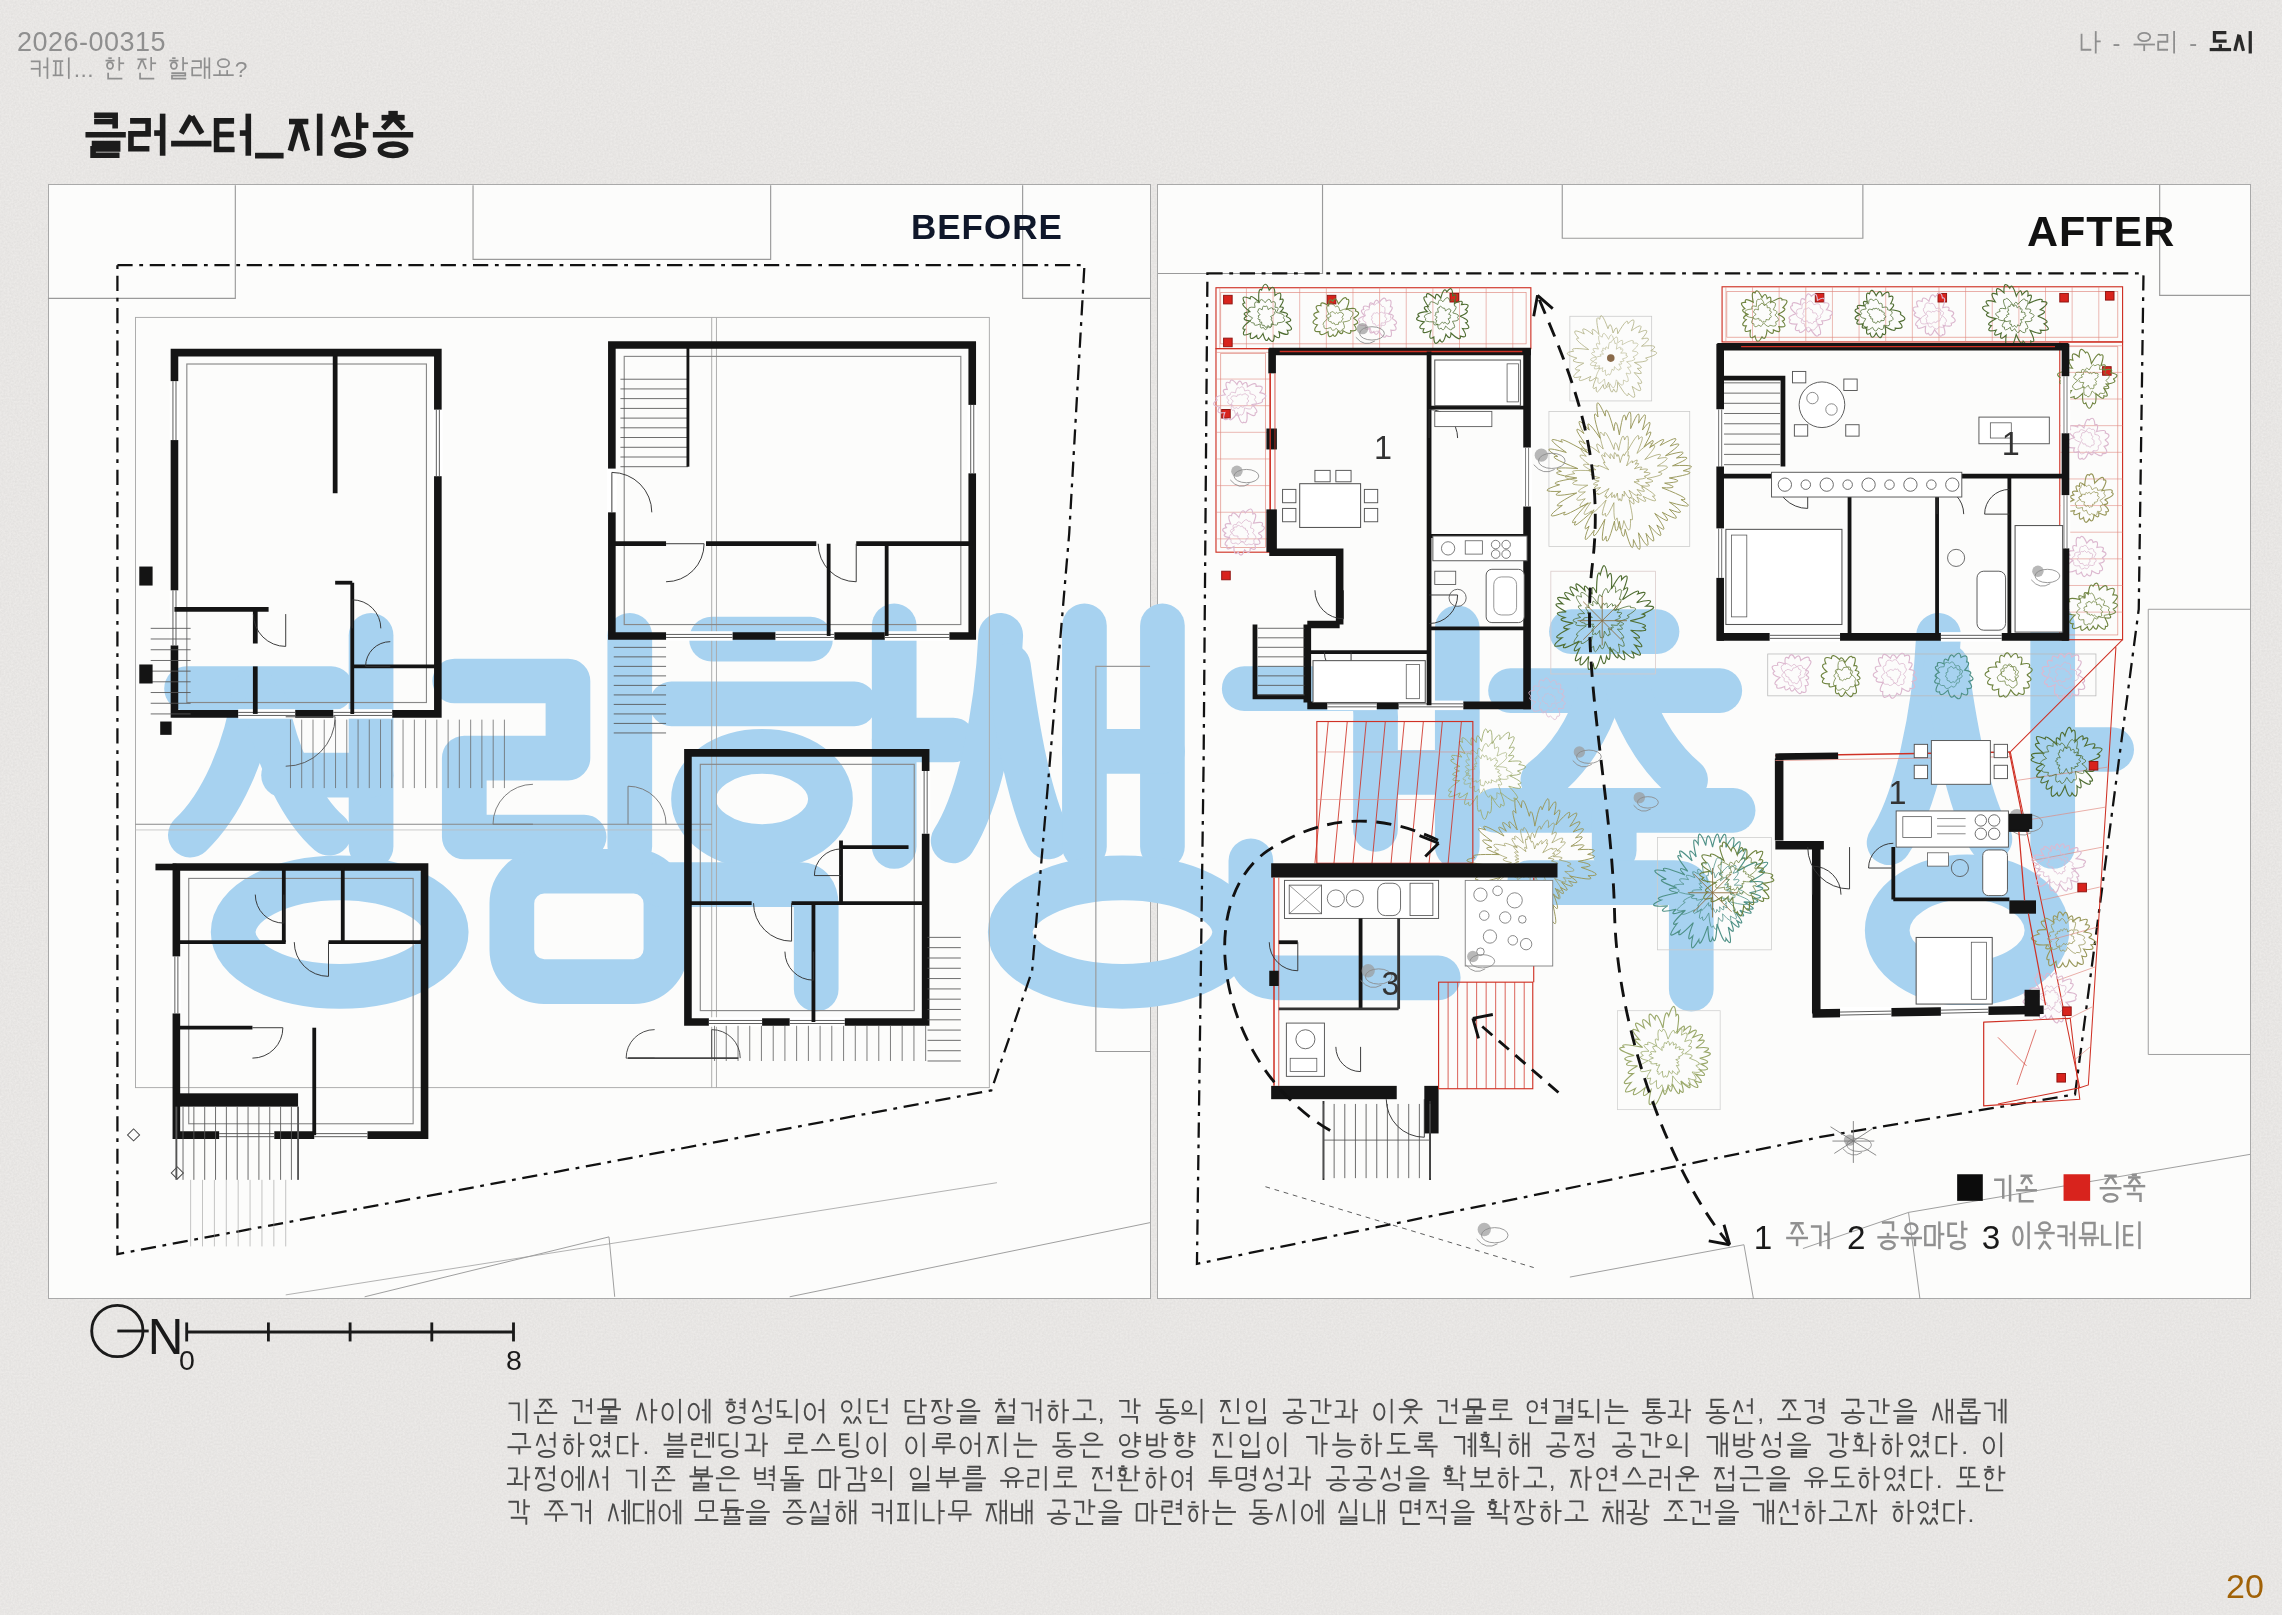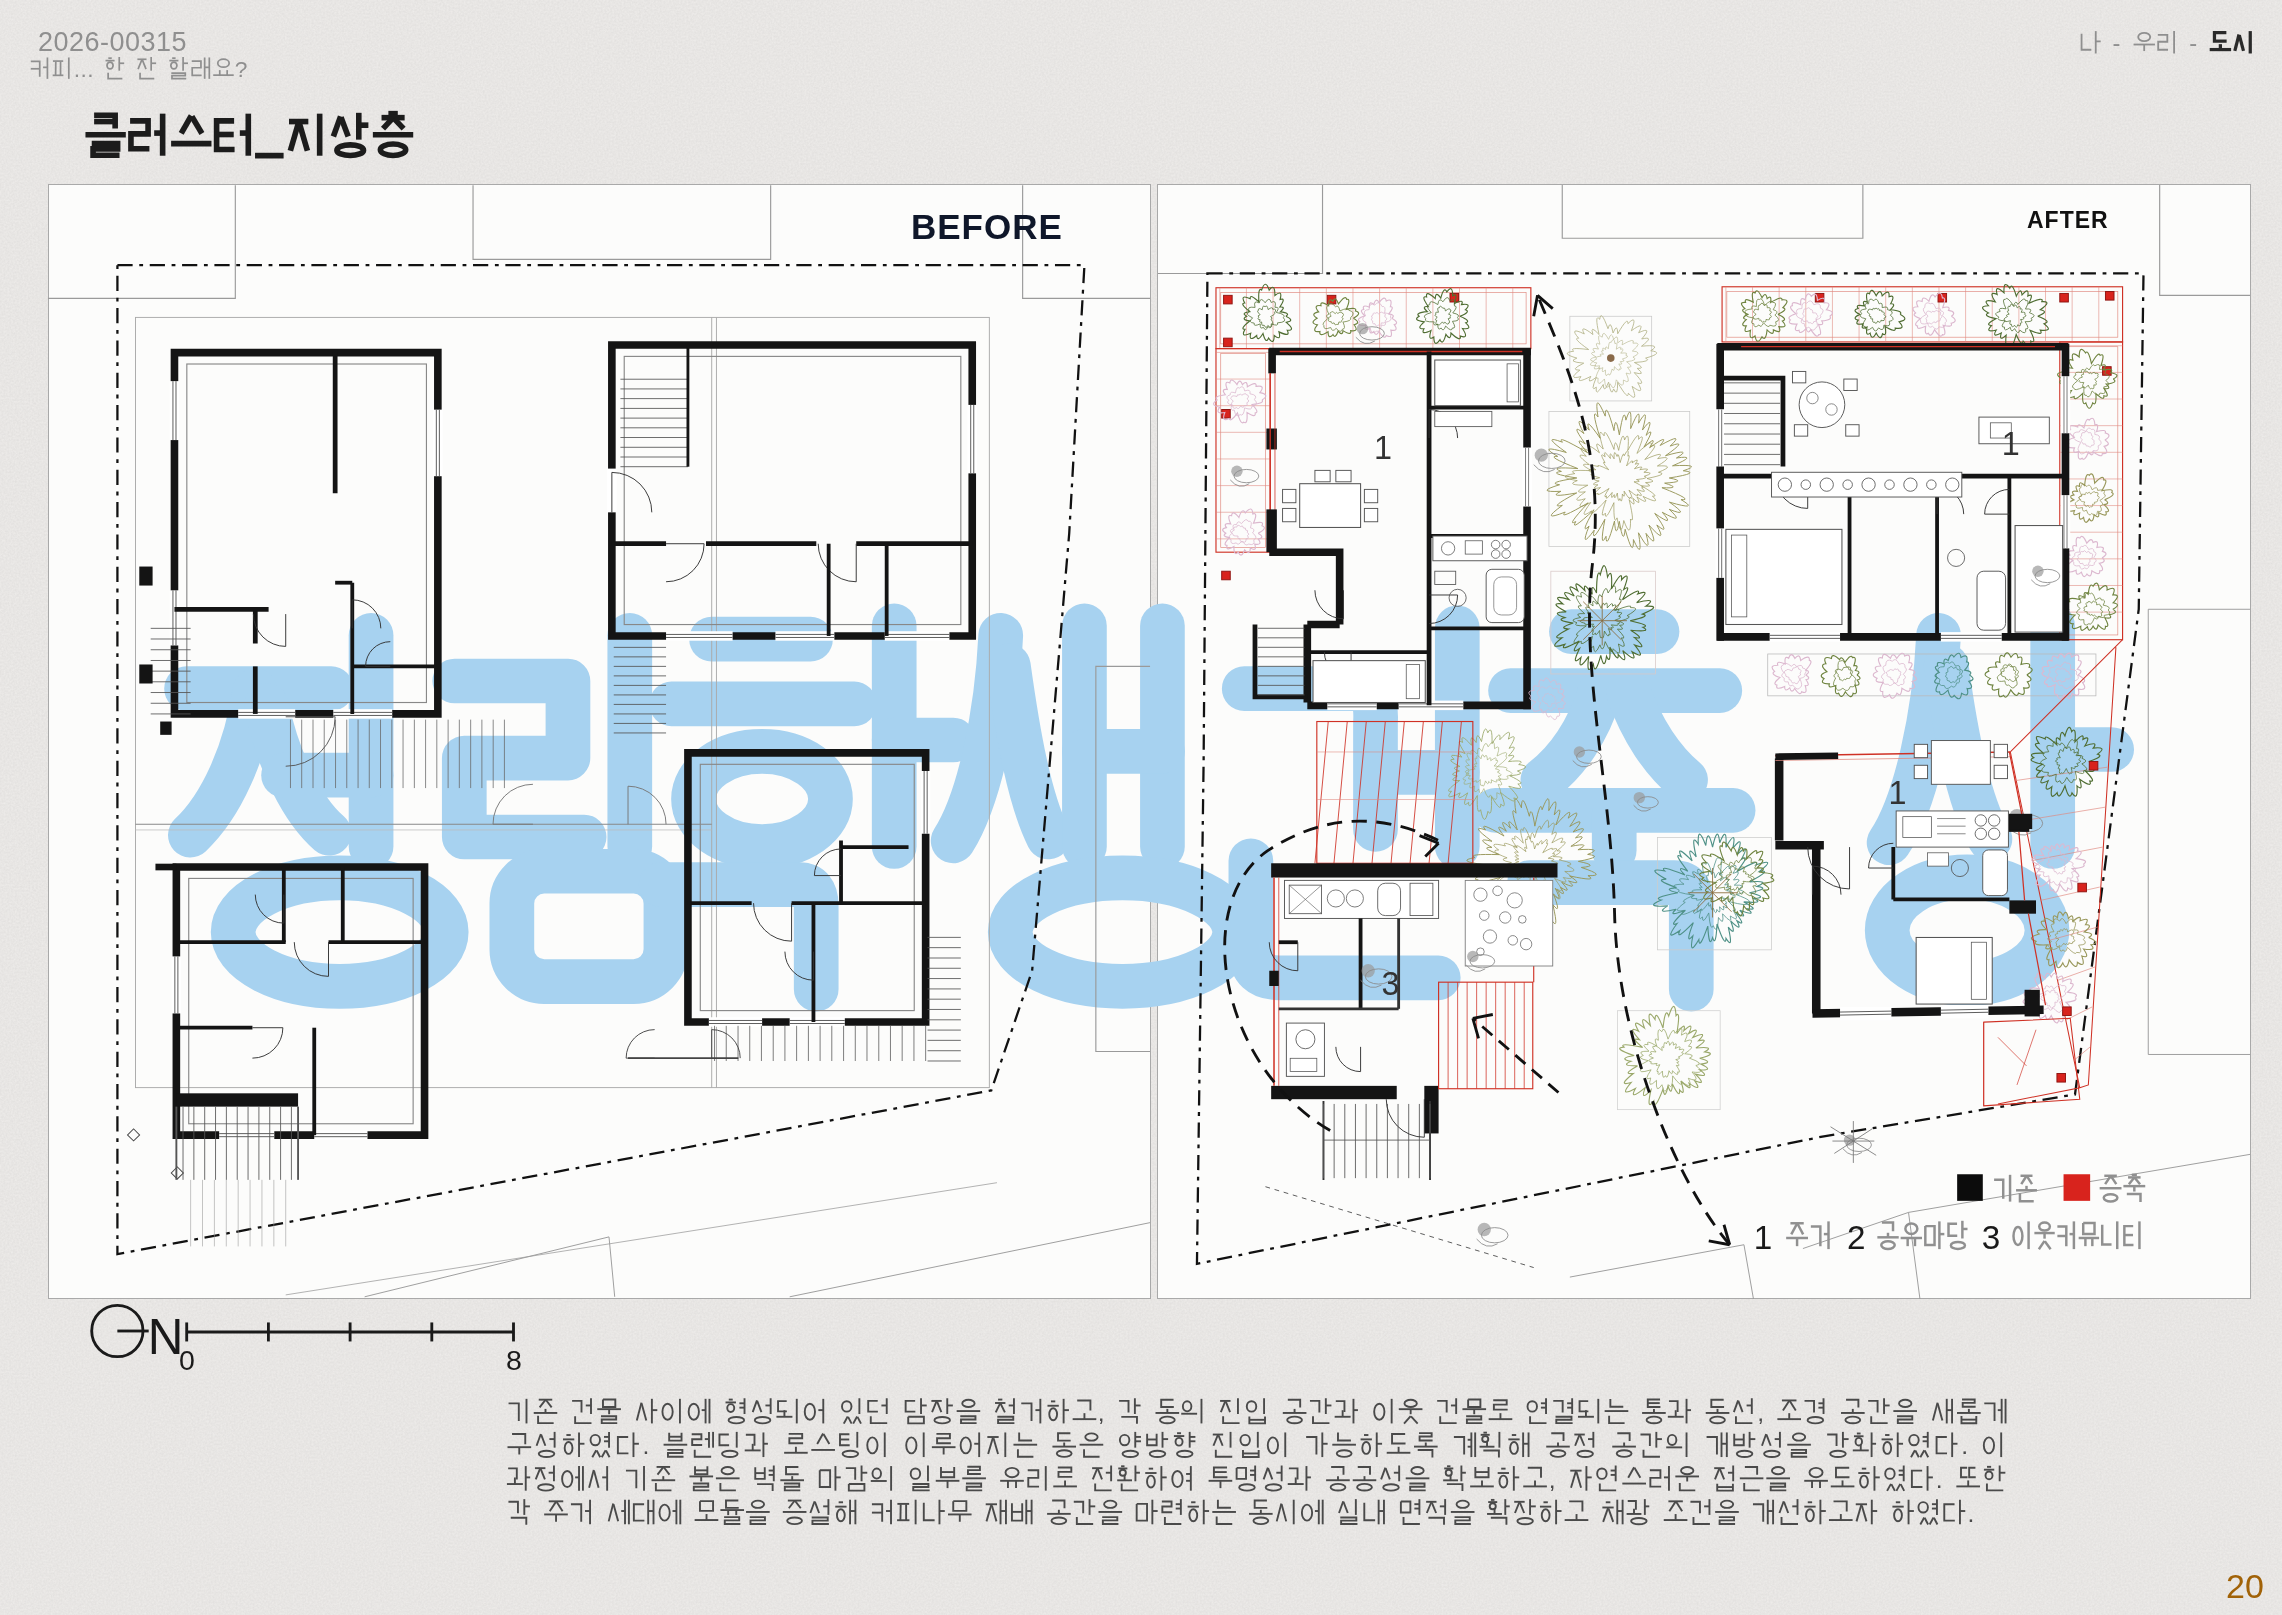--- a/index.html
+++ b/index.html
@@ -797,21 +797,21 @@
       <ellipse cx="1954" cy="1203" rx="13" ry="7"></ellipse>
       <path d="M1937,1207 q9,11 20,4"></path>
     </g>
     <path d="M1924,1184 L1972,1214 M1928,1212 L1968,1186 M1948,1178 V1222 M1926,1199 H1970" stroke="#777" stroke-width="0.9" fill="none"></path>
     <g stroke="#8a8a8a" fill="none" stroke-width="0.9">
       <circle cx="1560" cy="1292" r="7" fill="#9a9a9a" stroke="none" opacity="0.7"></circle>
       <ellipse cx="1571" cy="1298" rx="14" ry="8"></ellipse>
       <path d="M1552,1302 q10,12 22,5"></path>
     </g>
   </svg>
-<div style="position:absolute;left:38px;top:27px;font-family:'Liberation Sans',sans-serif;font-size:27px;color:#8f8f8f;letter-spacing:0.5px">2026-00315</div>
+<div style="position:absolute;left:17px;top:27px;font-family:'Liberation Sans',sans-serif;font-size:27px;color:#8f8f8f;letter-spacing:0.5px">2026-00315</div>
 <svg style="position:absolute;left:0;top:0" width="571" height="114" viewBox="0 0 600 120">
     <g fill="none" stroke="#8f8f8f" stroke-width="1.8" stroke-linecap="butt" stroke-linejoin="miter">
       <polyline points="31.9,64.7 41.3,64.7 41.3,80.8"></polyline>
       <polyline points="31.9,72.4 41.3,72.4"></polyline>
       <polyline points="49.4,60.5 49.4,83.0"></polyline>
       <polyline points="44.8,70.9 49.4,70.9"></polyline>
       <polyline points="55.2,64.3 66.0,64.3"></polyline>
       <polyline points="58.2,64.7 58.0,79.3"></polyline>
       <polyline points="63.2,64.7 63.2,79.3"></polyline>
       <polyline points="54.9,79.3 66.2,79.3"></polyline>
@@ -910,21 +910,21 @@
     <g fill="none" stroke="#1c1c1c" stroke-width="5.9" stroke-linecap="butt" stroke-linejoin="miter">
       <polyline points="408.1,118.9 418.0,118.9"></polyline>
       <polyline points="400.9,123.1 425.2,123.1"></polyline>
       <polyline points="413.0,123.4 402.5,134.6"></polyline>
       <polyline points="414.1,124.1 424.1,134.6"></polyline>
       <polyline points="391.8,141.0 434.2,141.0"></polyline>
       <ellipse cx="413.0" cy="156.8" rx="13.3" ry="6.0"></ellipse>
     </g>
   </svg>
 <div style="position:absolute;left:911px;top:207px;font-family:'Liberation Sans',sans-serif;font-size:35px;font-weight:bold;color:#0f172a;letter-spacing:1px">BEFORE</div>
-<div style="position:absolute;left:2027px;top:207px;font-family:'Liberation Sans',sans-serif;font-size:23px;font-weight:bold;color:#111;letter-spacing:1px">AFTER</div>
+<div style="position:absolute;left:2027px;top:207px;font-family:'Liberation Sans',sans-serif;font-size:43px;font-weight:bold;color:#111;letter-spacing:1px">AFTER</div>
 <svg style="position:absolute;left:1741px;top:1160px" width="514" height="114" viewBox="1830 1220 540 120">
     <rect x="2057" y="1235" width="27" height="28" fill="#0c0c0c"></rect>
     <g fill="none" stroke="#909090" stroke-width="2.6" stroke-linecap="butt" stroke-linejoin="miter">
       <polyline points="2095.9,1240.9 2105.5,1240.9 2105.5,1260.9"></polyline>
       <polyline points="2112.7,1235.6 2112.7,1263.8"></polyline>
       <polyline points="2123.7,1236.6 2136.3,1236.6"></polyline>
       <polyline points="2130.0,1236.8 2124.5,1245.4"></polyline>
       <polyline points="2130.6,1237.2 2135.8,1245.4"></polyline>
       <polyline points="2119.0,1251.9 2141.0,1251.9"></polyline>
       <polyline points="2130.0,1247.2 2130.0,1251.9"></polyline>

